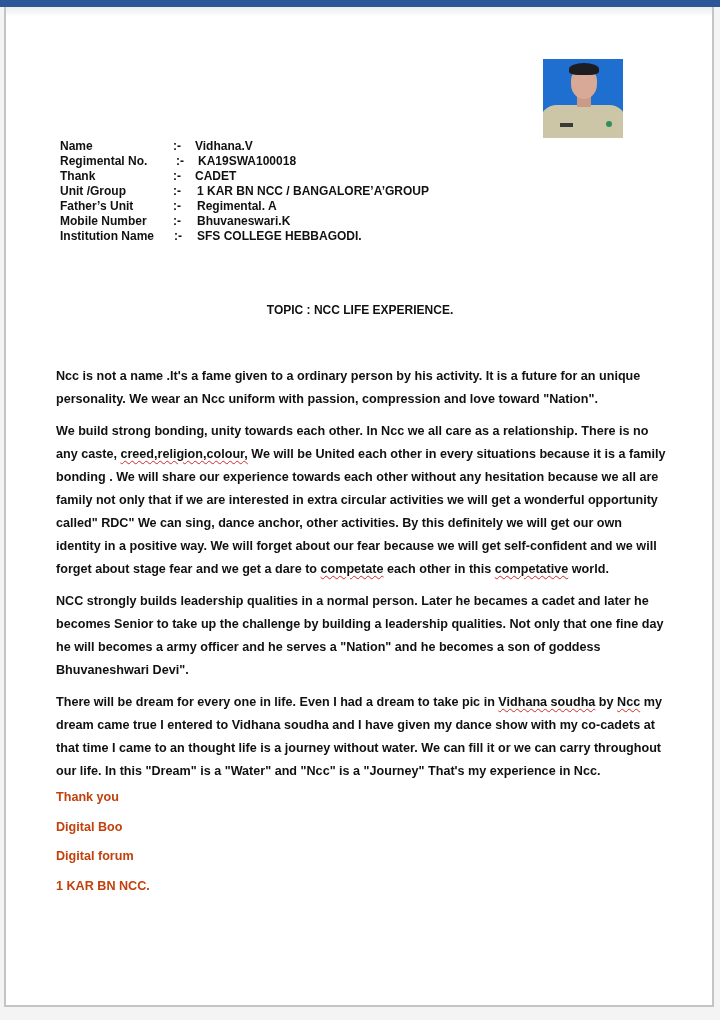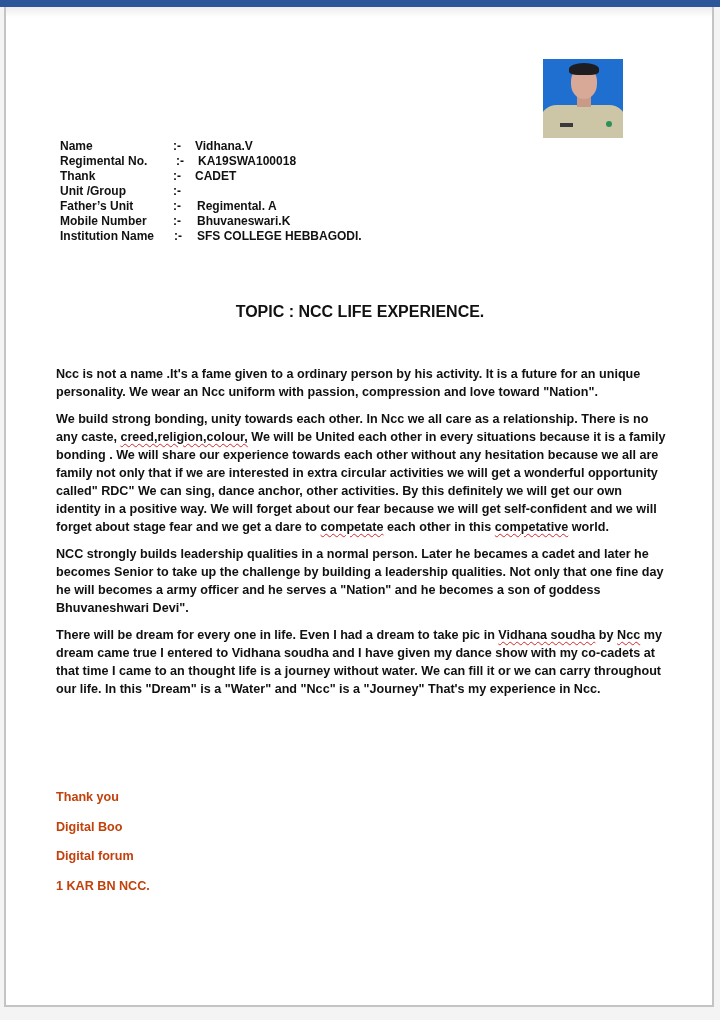--- a/index.html
+++ b/index.html
@@ -36,23 +36,23 @@
   }
   .photo .badge { position: absolute; left: 17px; top: 64px; width: 13px; height: 4px; background: #3a3a3a; }
   .photo .emblem { position: absolute; left: 63px; top: 62px; width: 6px; height: 6px; border-radius: 50%; background: #2e8f5a; }
 
   .details { position: absolute; left: 60px; top: 139px; font-size: 12px; font-weight: bold; color: #111; line-height: 15px; }
   .details .row { display: flex; white-space: nowrap; }
   .details .lbl { width: 113px; }
   .details .sep { width: 22px; }
   .details .val { }
 
-  .topic { position: absolute; left: 0; top: 303px; width: 720px; text-align: center; font-size: 16px; font-weight: bold; color: #111; }
+  .topic { position: absolute; left: 0; top: 303px; width: 720px; text-align: center; font-size: 12px; font-weight: bold; color: #111; }
 
-  .body-text { position: absolute; left: 56px; top: 365px; width: 614px; font-size: 12.6px; font-weight: bold; color: #111; line-height: 18px; }
+  .body-text { position: absolute; left: 56px; top: 365px; width: 614px; font-size: 12.6px; font-weight: bold; color: #111; line-height: 23px; }
   .body-text p { margin: 0 0 9px 0; }
   .squig { text-decoration: underline wavy #d02a2a; text-decoration-thickness: 1px; text-underline-offset: 2px; }
 
   .closing { position: absolute; left: 56px; top: 790px; font-size: 12.6px; font-weight: bold; color: #c2410c; }
   .closing div { height: 29.5px; }
 </style>
 </head>
 <body>
 
 <div class="topbar"></div>
@@ -81,20 +81,21 @@
     <span class="val">KA19SWA100018</span>
   </div>
   <div class="row">
     <span class="lbl">Thank</span>
     <span class="sep">:-</span>
     <span class="val">CADET</span>
   </div>
   <div class="row">
     <span class="lbl">Unit /Group</span>
     <span class="sep" style="width:24px">:-</span>
+    <span class="val">1 KAR BN NCC / BANGALORE’A’GROUP</span>
   </div>
   <div class="row">
     <span class="lbl">Father’s Unit</span>
     <span class="sep" style="width:24px">:-</span>
     <span class="val">Regimental. A</span>
   </div>
   <div class="row">
     <span class="lbl">Mobile Number</span>
     <span class="sep" style="width:24px">:-</span>
     <span class="val">Bhuvaneswari.K</span>

